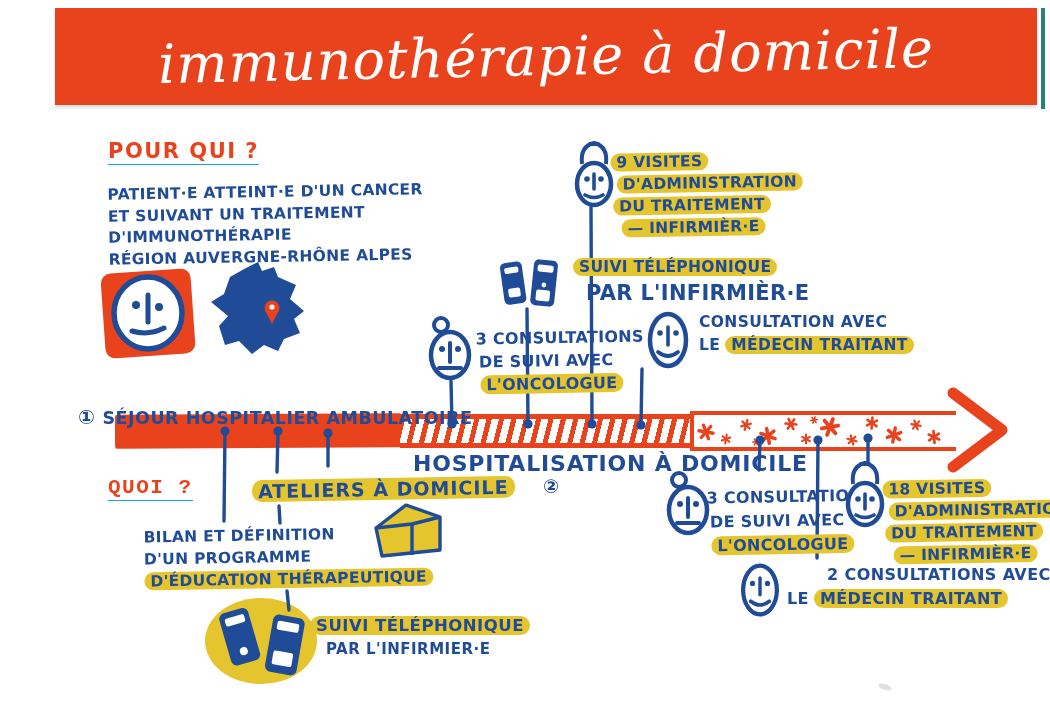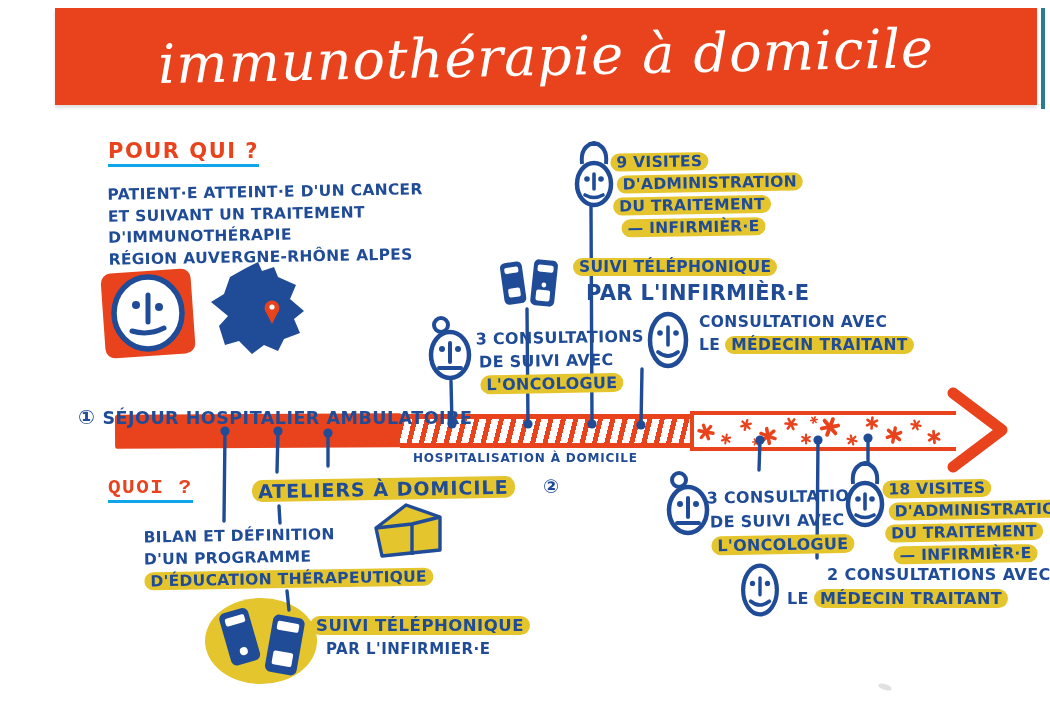--- a/index.html
+++ b/index.html
@@ -3,21 +3,21 @@
 <meta charset="utf-8">
 <style>
   html,body{margin:0;padding:0;background:#ffffff;}
   #canvas{position:relative;width:1050px;height:703px;background:#ffffff;overflow:hidden;
           font-family:"DejaVu Sans",sans-serif;}
   .abs{position:absolute;}
   .ink{color:#1F4B97;font-weight:700;}
   .line{display:block;white-space:nowrap;}
   .hl{background:#E4C52E;border-radius:10px;padding:0 6px;}
   .orange-head{color:#E8431D;font-weight:800;font-size:21px;letter-spacing:1.5px;
-               border-bottom:3px solid #0ea5e9;padding-bottom:1px;}
+               border-bottom:1px solid #0ea5e9;padding-bottom:1px;}
   .banner{left:55px;top:8px;width:982px;height:97px;background:#E8431D;
           display:flex;align-items:center;justify-content:center;
           box-shadow:0 3px 3px rgba(0,0,0,0.12);}
   .banner-title{color:#ffffff;font-family:"DejaVu Serif",serif;font-style:italic;
                 font-size:54px;letter-spacing:1px;transform:rotate(-1.2deg);}
   .edge-line{left:1041px;top:8px;width:4px;height:101px;background:#2C7D8C;}
   .bar-solid{left:115px;top:414px;width:287px;height:34px;background:#E8431D;
              border-radius:3px;transform:rotate(-0.35deg);z-index:1;}
   .bar-hatch{left:400px;top:414px;width:291px;height:34px;box-sizing:border-box;
              border-top:5px solid #E8431D;border-bottom:5px solid #E8431D;
@@ -101,21 +101,21 @@
       <use href="#ast" transform="translate(222,10) scale(.85) rotate(10)"></use>
       <use href="#ast" transform="translate(240,22) scale(1.05) rotate(25)"></use>
       <use href="#ast" transform="translate(62,27) scale(.6) rotate(0)"></use>
       <use href="#ast" transform="translate(120,5) scale(.6) rotate(50)"></use>
     </svg>
   </div>
   <svg class="abs" style="left:946px;top:386px;z-index:1;" width="72" height="88" viewBox="0 0 72 88">
     <path d="M7,7 L56,44 L7,81" fill="none" stroke="#E8431D" stroke-width="11" stroke-linecap="round" stroke-linejoin="round"></path>
   </svg>
 
-  <div class="abs txt ink" style="left:413px;top:451px;font-size:12px;letter-spacing:.8px;white-space:nowrap;">
+  <div class="abs txt ink" style="left:413px;top:451px;font-size:22px;letter-spacing:.8px;white-space:nowrap;">
     <span>HOSPITALISATION À DOMICILE</span>
   </div>
   <div class="abs txt ink" style="left:543px;top:475px;font-size:19px;">
     <span>②</span>
   </div>
 
 
   <div class="abs txt" style="left:108px;top:476px;font-family:Liberation Mono, monospace;">
     <span class="orange-head">QUOI ?</span>
   </div>

